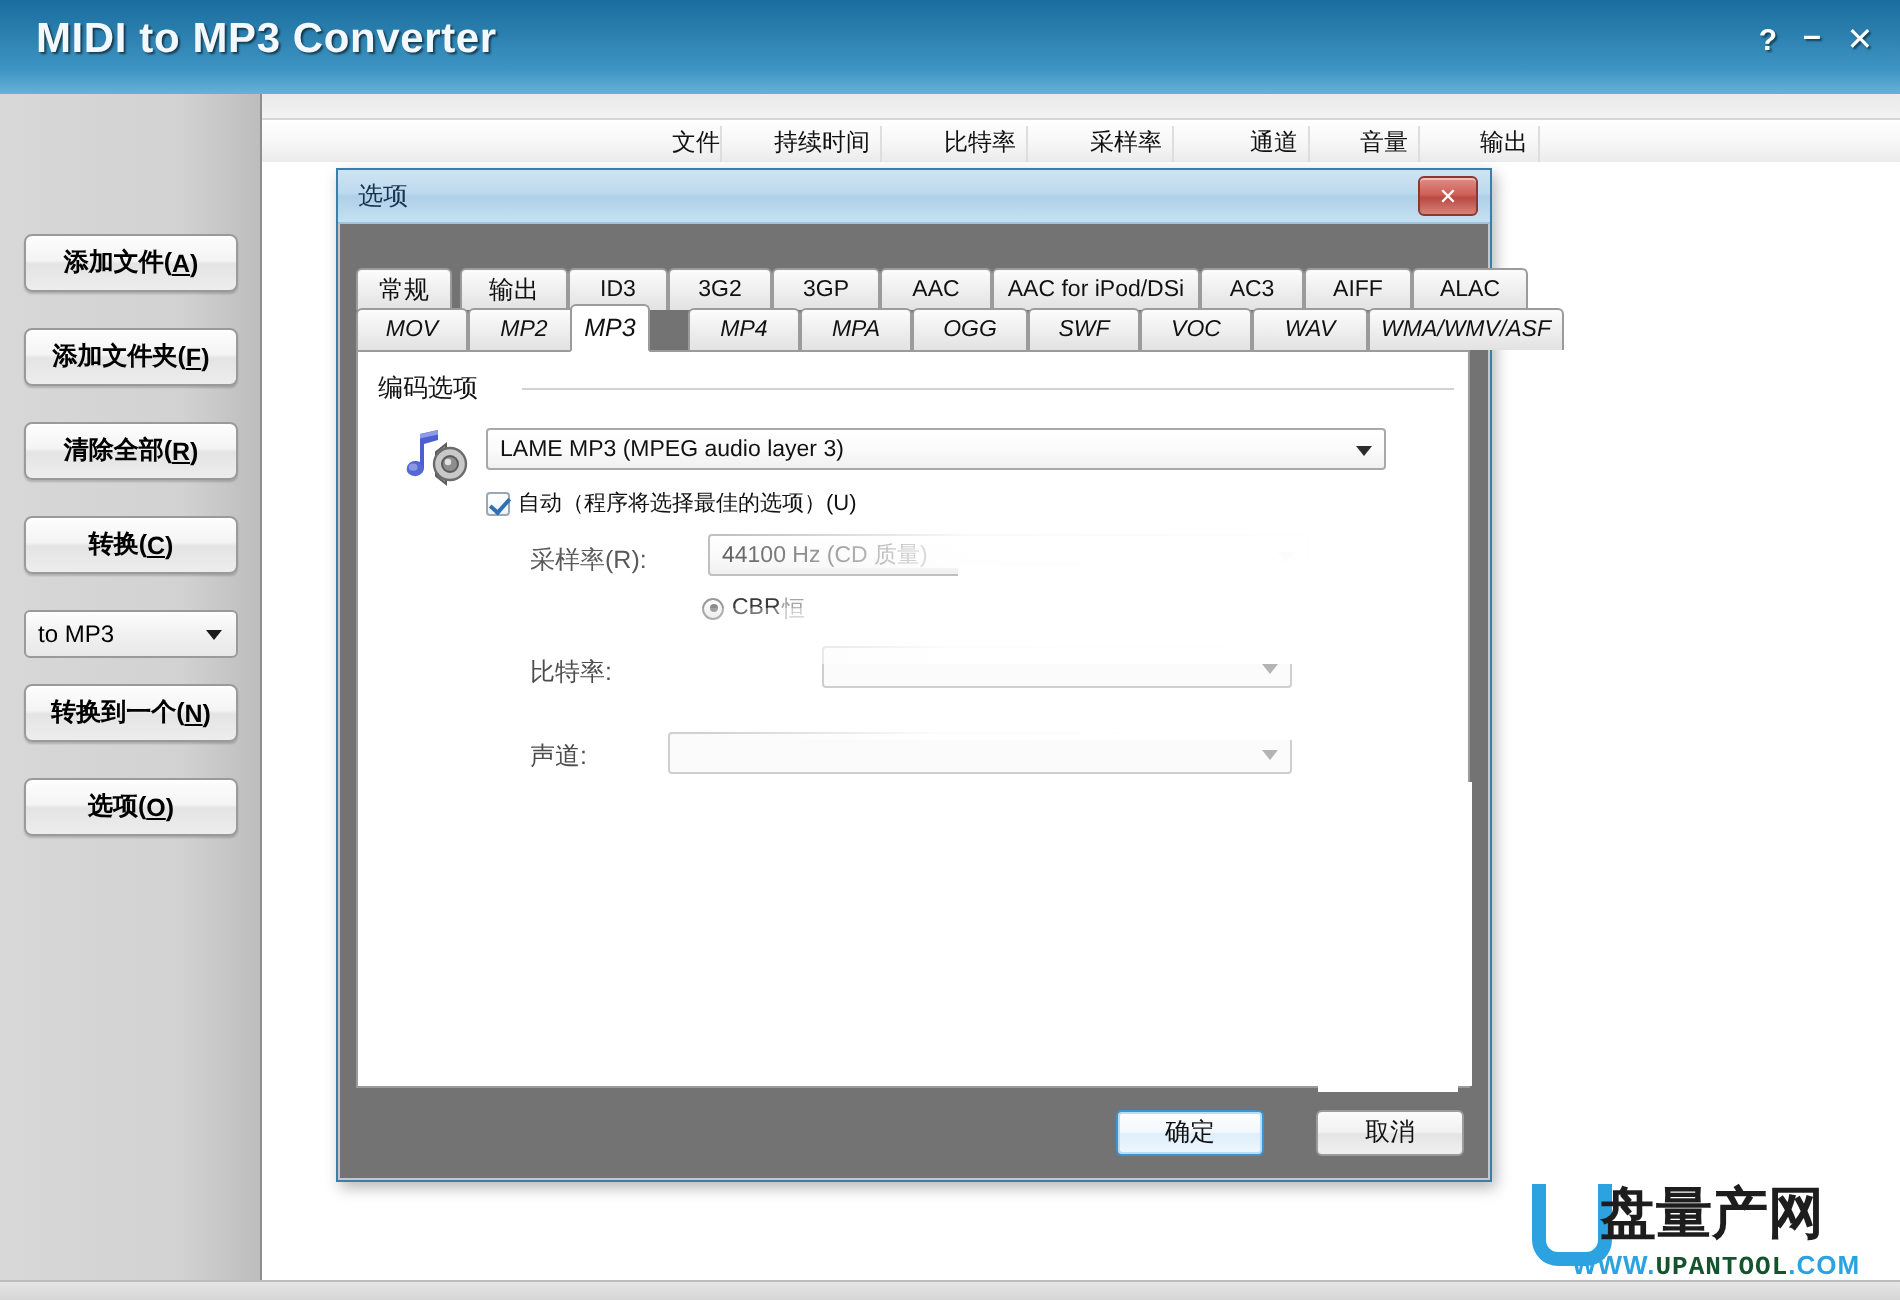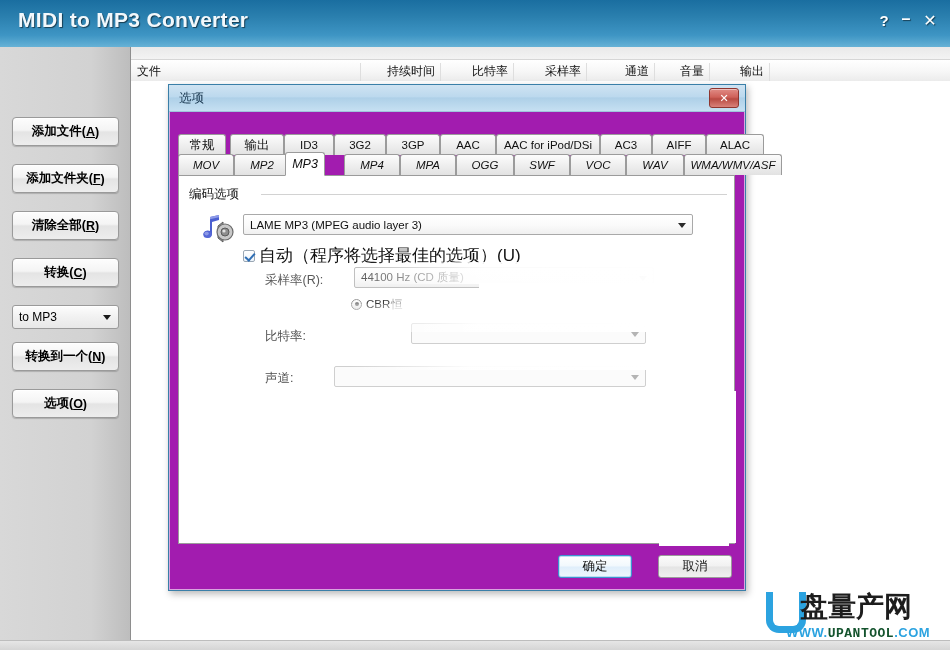--- a/index.html
+++ b/index.html
@@ -69,34 +69,34 @@
   .colhdr{
     position:absolute;left:0;top:12px;width:819px;height:22px;
     background:linear-gradient(180deg,#ffffff 0%,#f6f6f6 55%,#eaeaea 100%);
     border-top:1px solid #d6d6d6;border-bottom:1px solid #c4c4c4;
   }
   .colhdr .col{
     position:absolute;top:3px;height:18px;font-size:12px;color:#111;
     border-right:1px solid #dedede;box-sizing:border-box;cursor:default;
     padding-right:5px;text-align:right;line-height:16px;white-space:nowrap;
   }
-  .colhdr .col.first{text-align:left;padding-left:6px;padding-right:0;}
+  .colhdr .col.first{text-align:right;padding-left:20px;padding-right:0;}
   .listarea{
     position:absolute;left:0;top:34px;width:819px;height:559px;background:#ffffff;
   }
   .topstripe{
     position:absolute;left:0;top:0;width:819px;height:12px;
     background:linear-gradient(180deg,#e9e9e9 0%,#f3f3f3 100%);
     border-bottom:1px solid #e0e0e0;
   }
 
   
   .dlg{
     position:absolute;left:168px;top:84px;width:576px;height:505px;
-    background:#a21caf;
+    background:#737373;
     border:1px solid #3a7fa8;
     box-shadow:0 0 0 1px rgba(255,255,255,.6) inset, 2px 3px 7px rgba(0,0,0,.28);
   }
   .dlg-tb{
     position:absolute;left:0;top:0;right:0;height:26px;
     background:linear-gradient(180deg,#cfe3f2 0%,#bcd9ee 45%,#aed0e8 50%,#c6e0f2 100%);
     border-bottom:1px solid #9fc4dc;
   }
   .dlg-tb .dt{position:absolute;left:10px;top:5px;font-size:12.5px;color:#16344d;}
   .dlg-x{
@@ -166,21 +166,21 @@
   .chk{position:absolute;left:64px;top:68px;display:flex;align-items:center;cursor:default;}
   .chk .box{
     width:12px;height:12px;box-sizing:border-box;
     background:linear-gradient(180deg,#ffffff,#eef4fa);
     border:1px solid #9aa7b4;border-radius:2px;position:relative;margin-right:4px;
   }
   .chk .box:after{
     content:"";position:absolute;left:3px;top:0px;width:4px;height:8px;
     border:solid #2f6fb5;border-width:0 2px 2px 0;transform:rotate(42deg);
   }
-  .chk .t{font-size:17px;color:#111;white-space:nowrap;}
+  .chk .t{font-size:11px;color:#111;white-space:nowrap;}
 
   .radio{position:absolute;left:172px;top:122px;display:flex;align-items:center;cursor:default;}
   .radio .rb{
     width:11px;height:11px;border-radius:50%;box-sizing:border-box;
     border:1px solid #9a9a9a;background:linear-gradient(180deg,#ffffff,#e9e9e9);
     position:relative;margin-right:4px;
   }
   .radio .rb:after{
     content:"";position:absolute;left:2.5px;top:2.5px;width:4px;height:4px;border-radius:50%;
     background:#8b8b8b;

